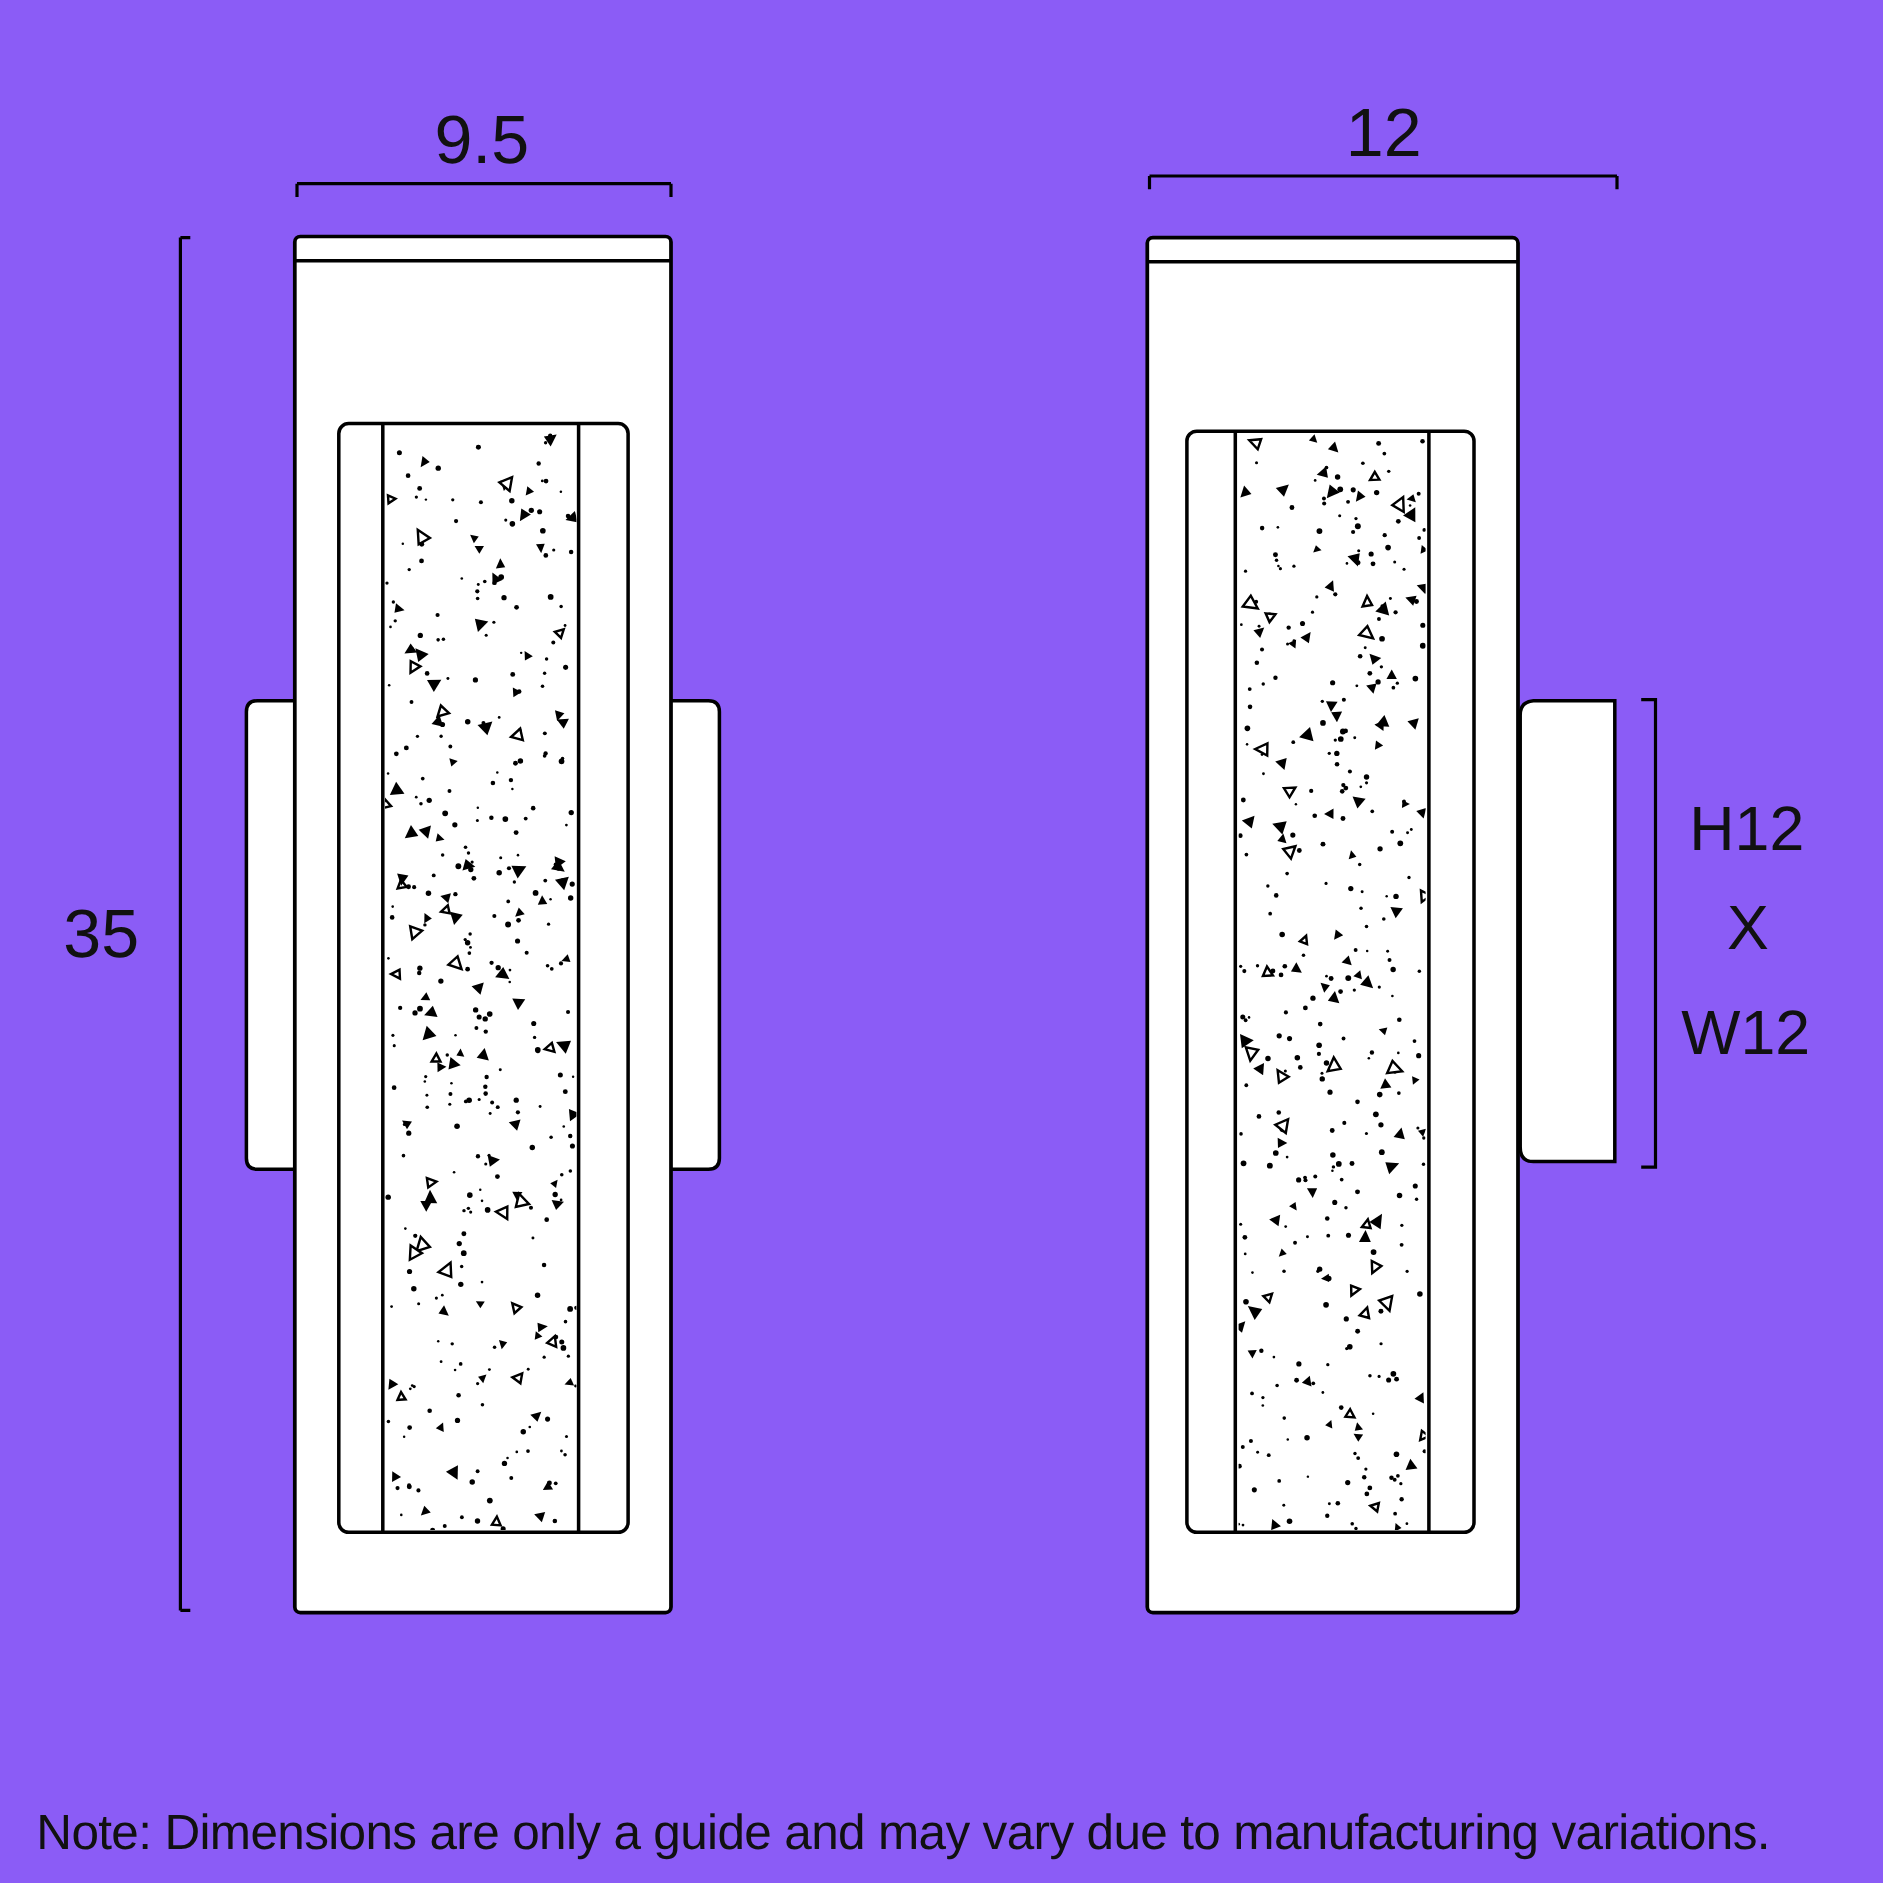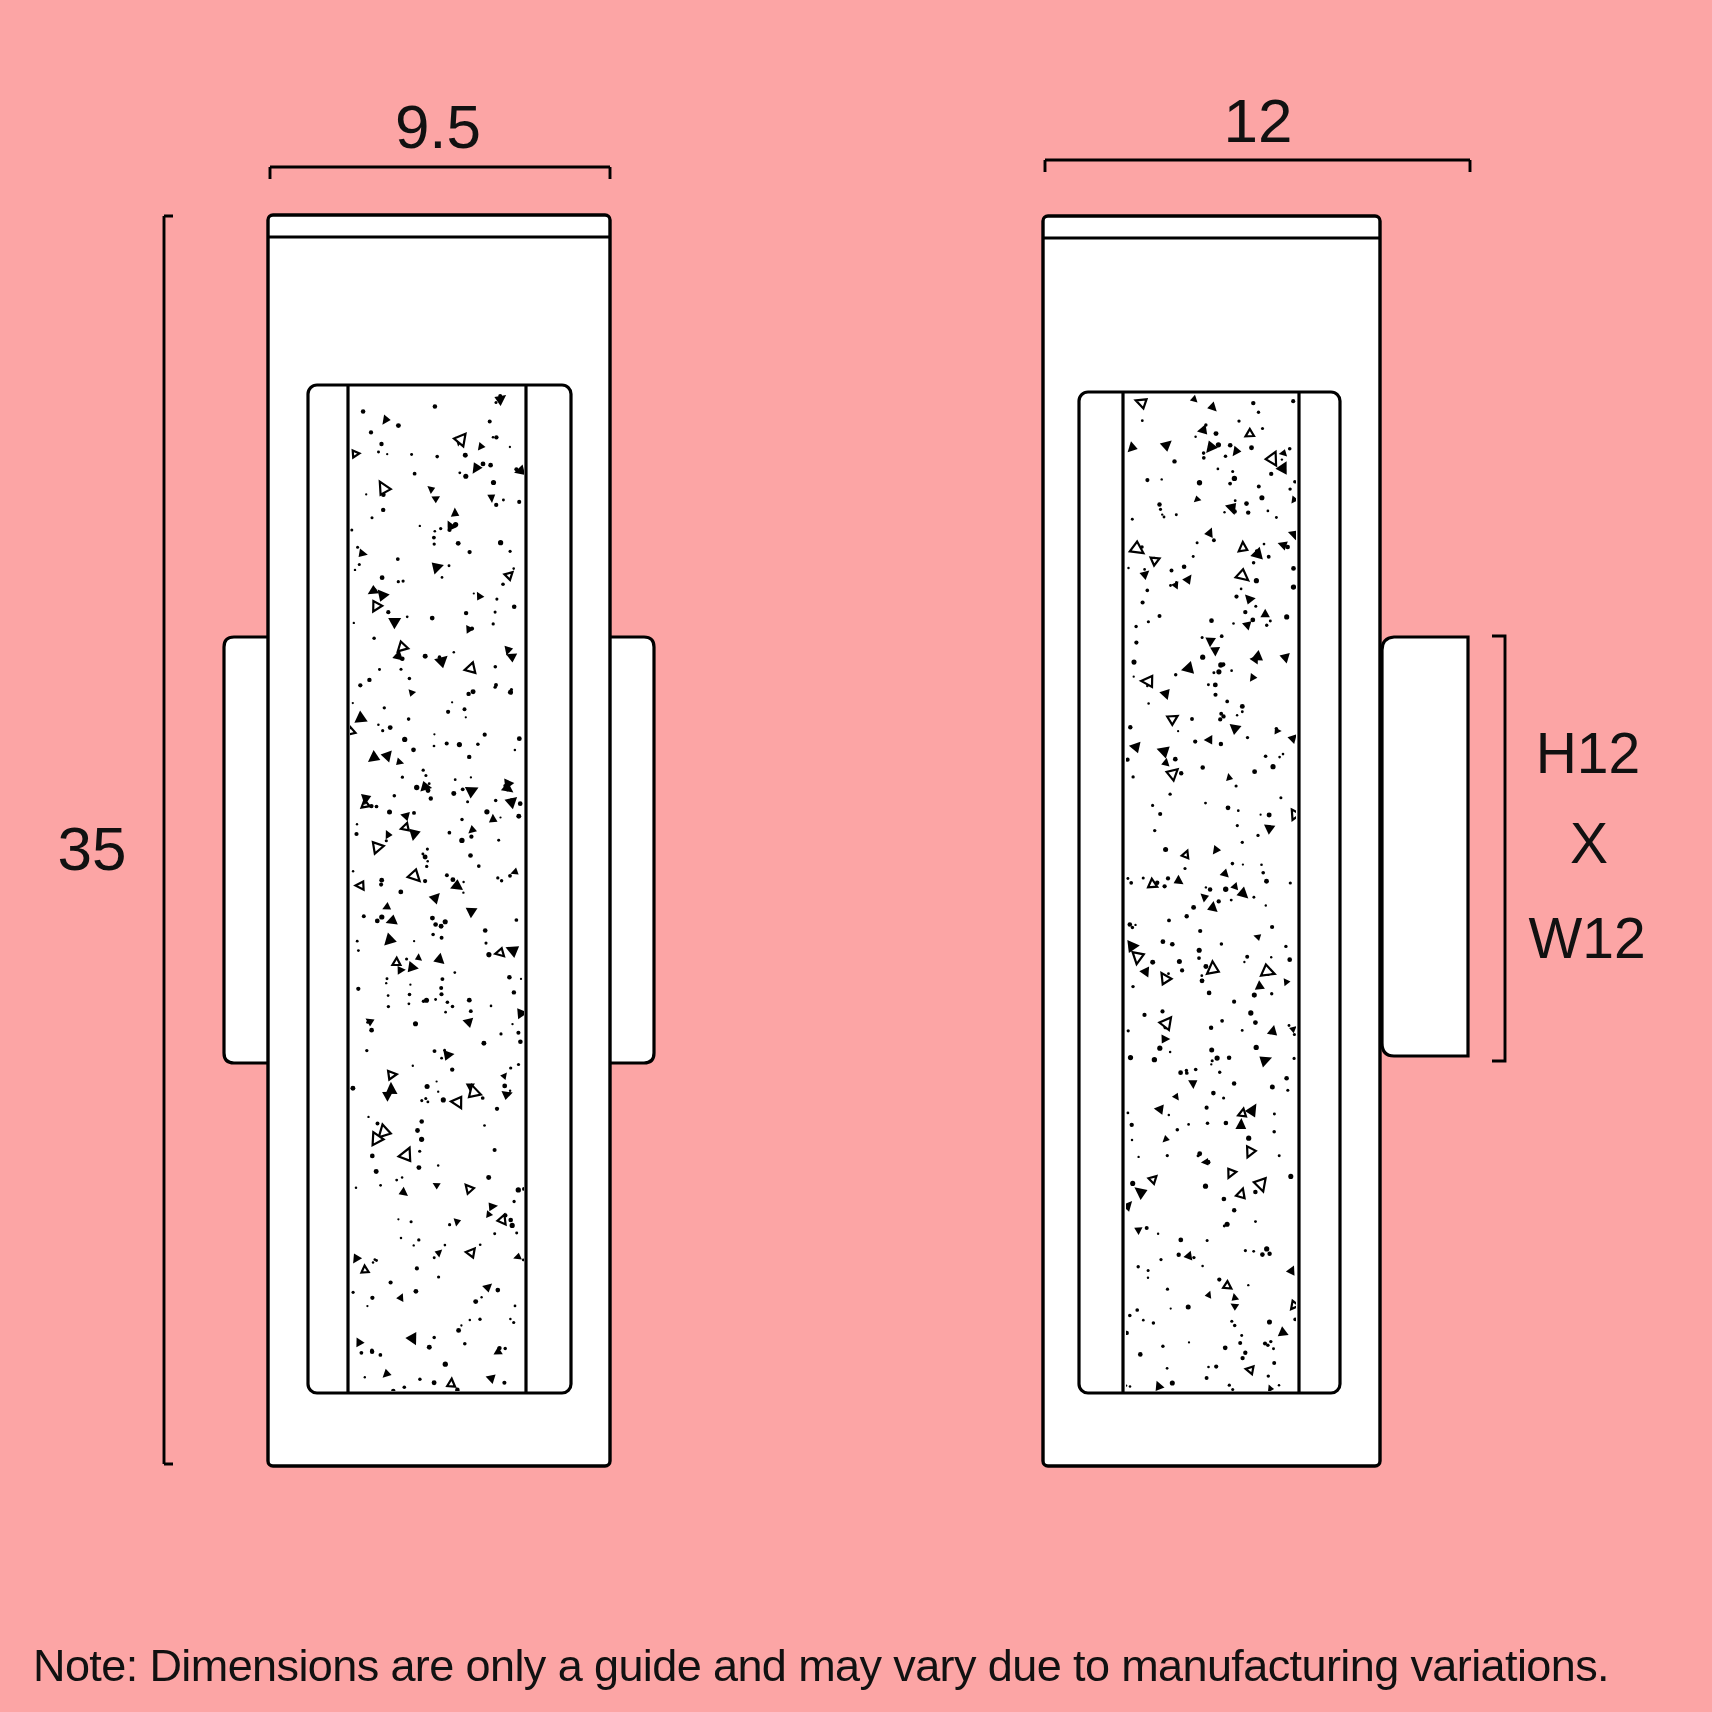--- a/index.html
+++ b/index.html
@@ -1,19 +1,19 @@
 <!DOCTYPE html>
 <html><head>
 <meta charset="utf-8">
 <style>
   html,body{margin:0;padding:0;background:#ffffff;}
   .canvas{
     position:relative;
     width:1712px;height:1712px;
-    background:#fca5a5;
+    background:#8b5cf6;
     font-family:"Liberation Sans", sans-serif;
     overflow:hidden;
   }
   svg{position:absolute;left:0;top:0;}
   .dim-text{
     font-family:"Liberation Sans", sans-serif;
     fill:#111111;
   }
   .note{
     position:absolute;

